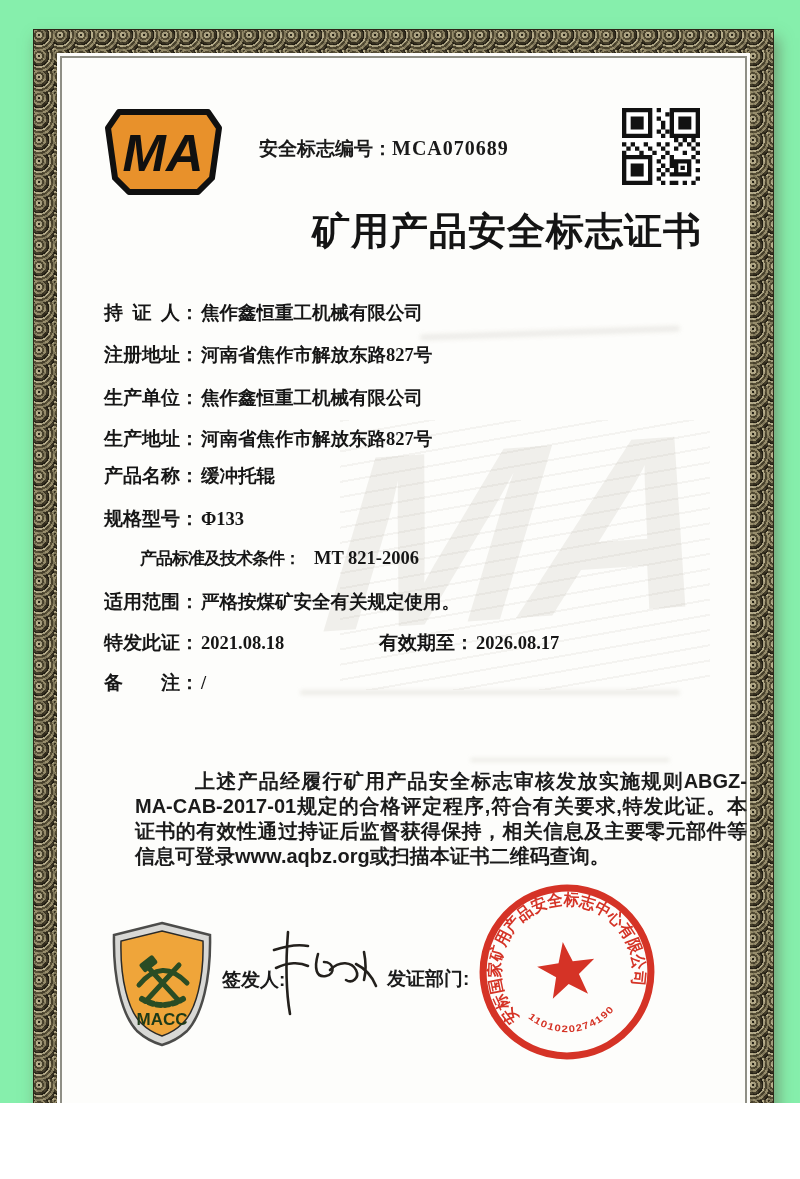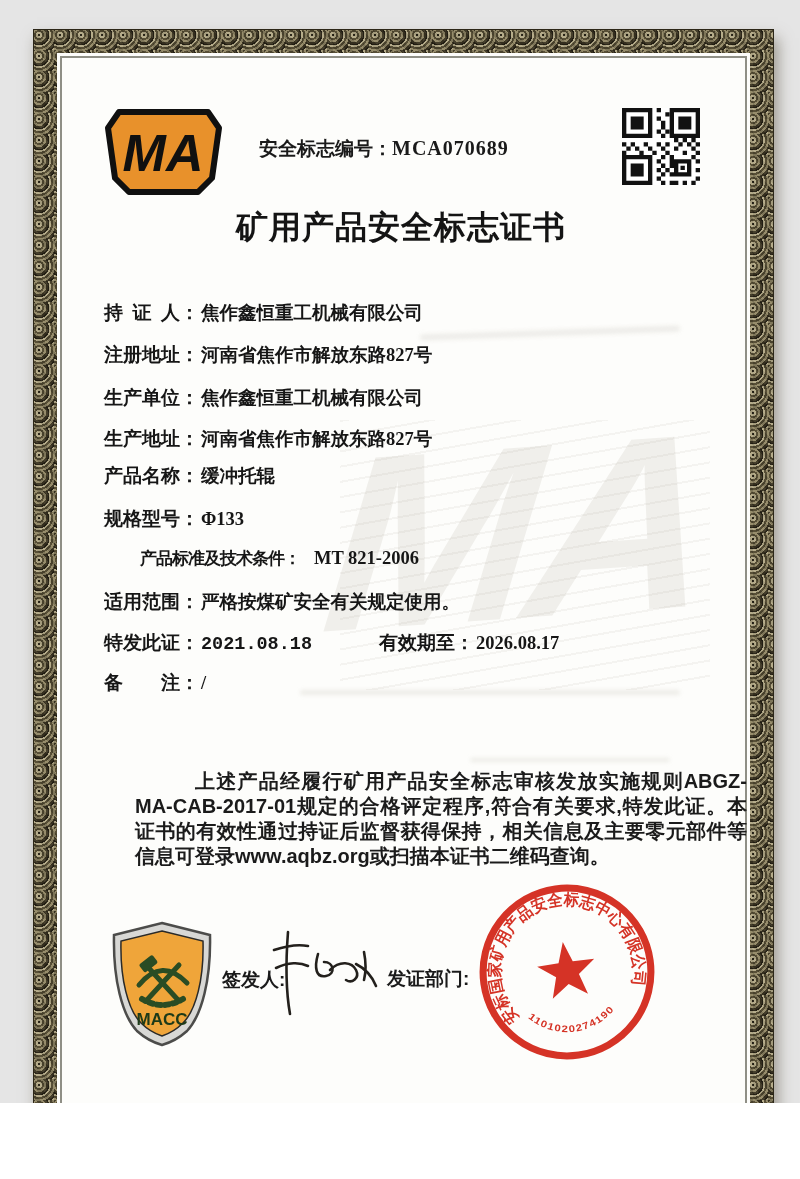--- a/index.html
+++ b/index.html
@@ -1,48 +1,48 @@
 <!DOCTYPE html>
 <html><head>
 <meta charset="utf-8">
 <style>
   html,body{margin:0;padding:0;background:#ffffff;}
-  .photo{position:relative;width:800px;height:1103px;background:#e5e5e5;overflow:hidden;
+  .photo{position:relative;width:800px;height:1103px;background:#86efac;overflow:hidden;
          font-family:"Liberation Sans",sans-serif;color:#1a1a1a;}
   
   .frame{position:absolute;left:33px;top:29px;width:741px;height:1106px;
     background-color:#6b6349;
     background-image:
       repeating-radial-gradient(circle at 6px 6px, rgba(20,16,8,.78) 0 1.5px, rgba(208,198,162,.65) 1.5px 3px, rgba(70,62,40,.72) 3px 5px, rgba(165,155,118,.55) 5px 7px, rgba(40,34,20,.68) 7px 9px),
       repeating-linear-gradient(45deg, rgba(0,0,0,.28) 0 4px, rgba(232,222,182,.20) 4px 8px);
     background-size:21px 21px, 30px 30px;
     box-shadow:4px 9px 14px rgba(95,88,70,.55), inset 0 0 0 1px #2c2718;}
   .paper{position:absolute;inset:24px;background:#fdfdfb;}
   .inner-line{position:absolute;inset:3px;border:2px solid #8f8f86;}
   .content{position:absolute;inset:0;}
   
   .ma-logo{position:absolute;left:104px;top:108px;width:119px;height:88px;}
   .certno{position:absolute;left:259px;top:136px;display:flex;align-items:baseline;gap:0;white-space:nowrap;}
   .certno .cn-lbl{font-size:19px;font-weight:bold;}
   .certno .cn-val{font-size:20px;font-weight:bold;font-family:"Liberation Serif",serif;letter-spacing:1px;text-align:right;}
   .qr{position:absolute;left:622px;top:108px;width:78px;height:77px;}
-  .title{position:absolute;left:100px;top:206px;width:602px;text-align:center;
-         font-family:"Liberation Serif",serif;font-weight:bold;font-size:32px;letter-spacing:1px;color:#141414;}
+  .title{position:absolute;left:100px;top:206px;width:602px;text-align:right;
+         font-family:"Liberation Serif",serif;font-weight:bold;font-size:38px;letter-spacing:1px;color:#141414;}
   
   .watermark{position:absolute;left:330px;top:408px;font-size:250px;font-weight:900;font-style:italic;
              color:rgba(128,118,102,0.10);transform:skewX(-10deg) rotate(-4deg);letter-spacing:-8px;line-height:1;}
   .hatch{position:absolute;left:340px;top:420px;width:370px;height:270px;
          background:repeating-linear-gradient(170deg, rgba(140,130,115,.08) 0 2px, transparent 2px 15px);}
   .smudge{position:absolute;background:rgba(188,182,170,.24);filter:blur(2px);border-radius:3px;}
   
   .row{position:absolute;left:104px;font-size:19px;white-space:nowrap;color:#161616;}
   .row .lbl{display:inline-block;width:97px;font-weight:bold;vertical-align:baseline;}
   .row .val{font-family:"Liberation Serif",serif;font-weight:bold;font-size:18.5px;}
   .row.wide .lbl{width:auto;margin-right:14px;font-size:17px;letter-spacing:-1px;margin-left:36px;}
-  .row .val1{display:inline-block;width:178px;font-family:Liberation Mono, monospace;}
+  .row .val1{display:inline-block;width:178px;}
   .row .lbl2{display:inline-block;width:97px;font-weight:bold;}
   .notice{position:absolute;left:103px;top:769px;width:612px;font-family:Liberation Sans, sans-serif;
           font-weight:bold;font-size:20px;line-height:25px;text-align:justify;text-indent:3em;color:#1b1b1b;margin-left:32px;}
   
   .shield{position:absolute;left:106px;top:921px;width:113px;height:126px;}
   .signer-label{position:absolute;left:222px;top:967px;font-size:19px;font-weight:bold;}
   .signature{position:absolute;left:258px;top:920px;width:135px;height:102px;}
   .issuer-label{position:absolute;left:387px;top:966px;font-size:19px;font-weight:bold;}
   .seal{position:absolute;left:474px;top:879px;width:186px;height:186px;opacity:.95;}
 </style>

